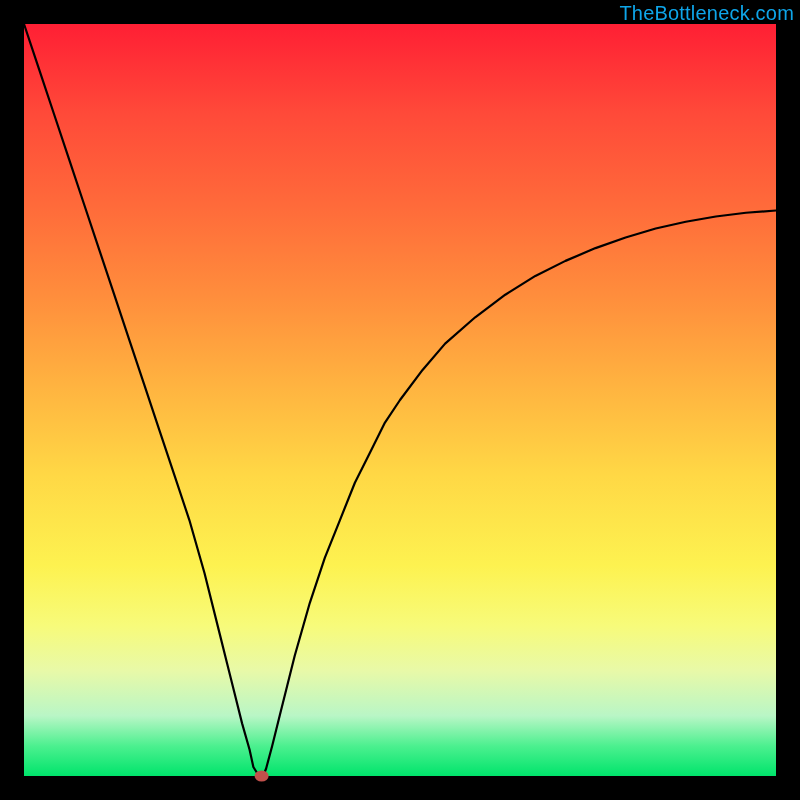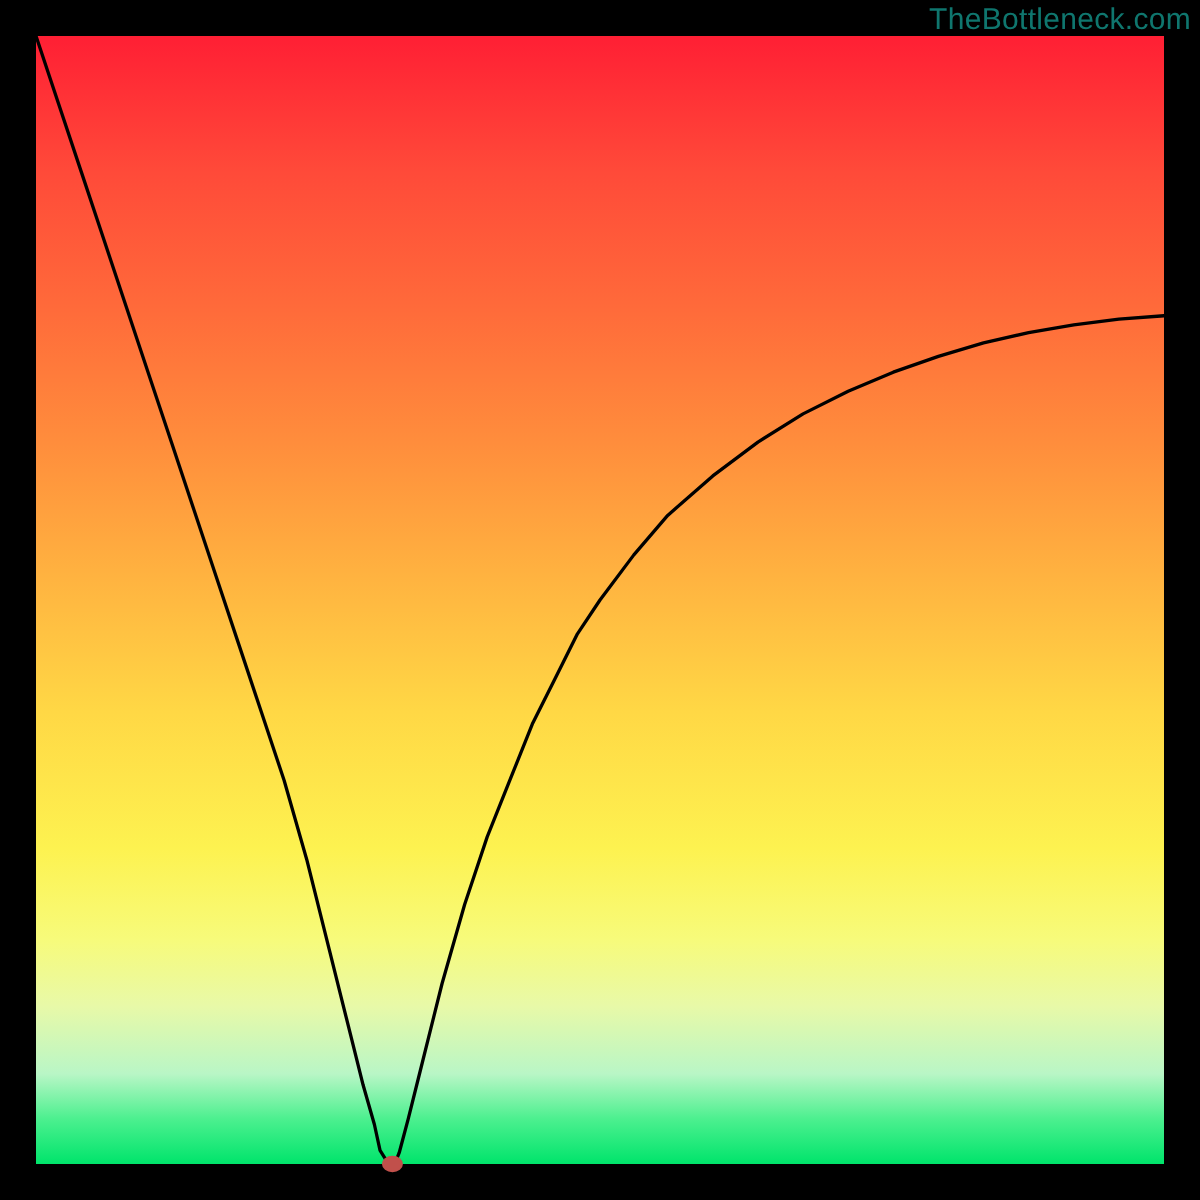--- a/index.html
+++ b/index.html
@@ -31,21 +31,21 @@
       #00e46b 100%
     );
   }
   .watermark {
     position: absolute;
     top: 2px;
     right: 6px;
     font-family: Arial, Helvetica, sans-serif;
     font-size: 20px;
     font-weight: 400;
-    color: #0f766e;
+    color: #0ea5e9;
     letter-spacing: 0.2px;
     user-select: none;
     margin-left: 14px;
   }
   svg.curve {
     position: absolute;
     inset: 0;
     width: 100%;
     height: 100%;
     overflow: visible;

